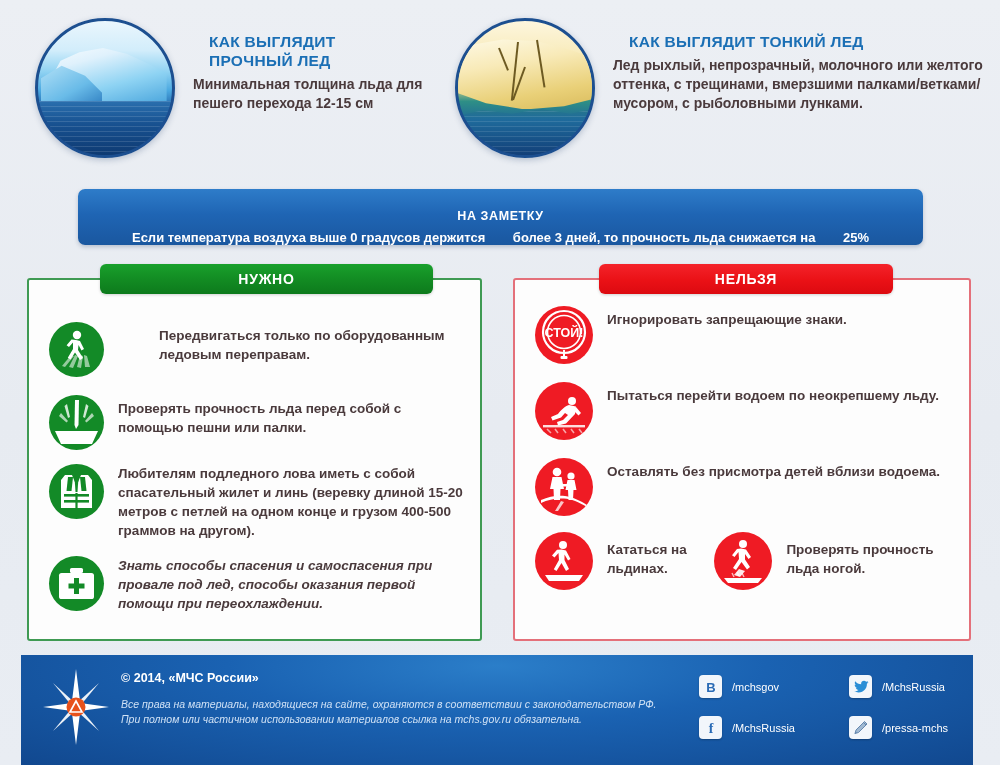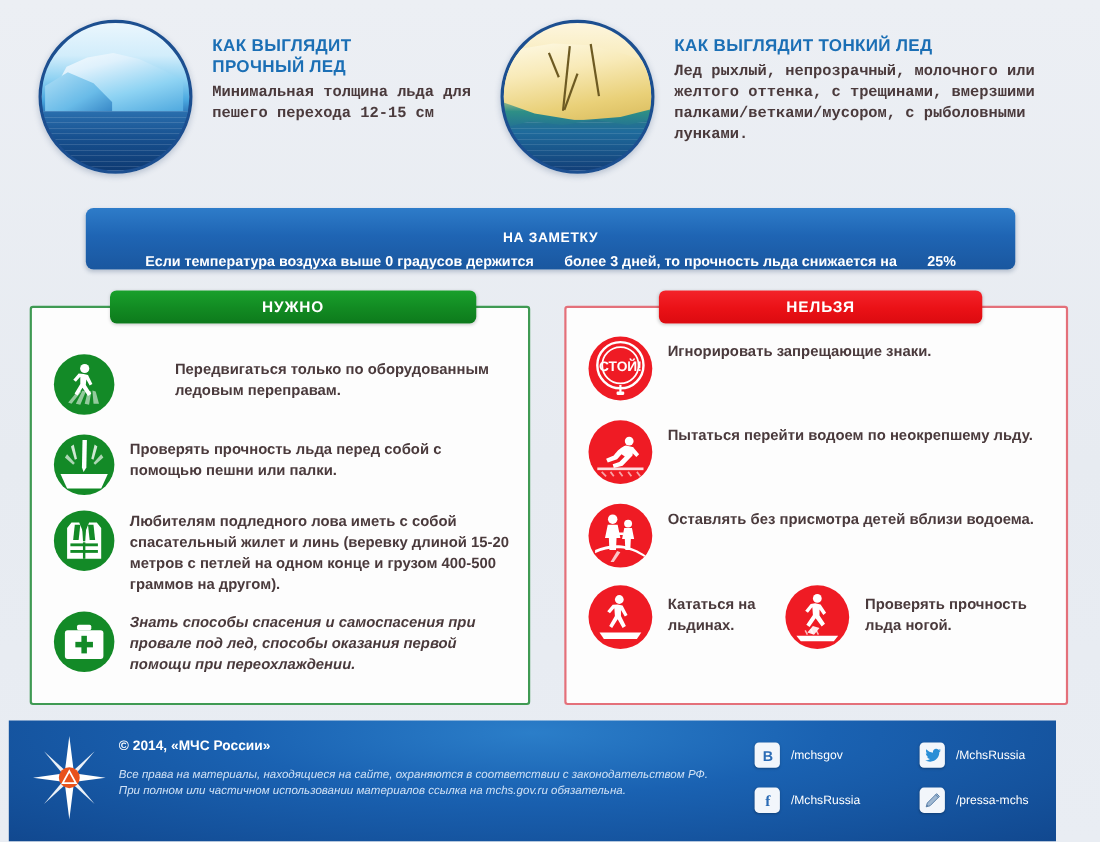--- a/index.html
+++ b/index.html
@@ -118,27 +118,27 @@
   }
 
   .ice-text { padding-left: 18px; padding-top: 14px; }
   .ice-title {
     color: #1b6fb5;
     font-size: 15.5px;
     font-weight: bold;
     letter-spacing: .3px;
     line-height: 19px;
     margin-bottom: 5px;
+    margin-left: 16px;
   }
   .ice-desc {
     color: #4a3a3c;
     font-size: 14px;
     font-weight: bold;
     line-height: 19px;
-    font-family: Liberation Mono, monospace;
   }
 
   
   .note {
     position: absolute;
     left: 78px; top: 189px;
     width: 845px; height: 56px;
     border-radius: 7px;
     background: linear-gradient(180deg, #2e7cc9 0%, #1f65b4 45%, #1a579f 100%);
     box-shadow: 0 2px 4px rgba(30,60,100,.25);
@@ -232,21 +232,21 @@
     display: flex;
     margin-top: 16px;
   }
   .dual-row .sub { display: flex; align-items: flex-start; }
   .dual-row .sub:first-child { width: 225px; }
   .dual-row .sub .item-text { font-size: 13.5px; padding-top: 8px; }
 
   
   .footer {
     position: absolute;
-    left: 8px; top: 655px;
+    left: 21px; top: 655px;
     width: 952px; height: 110px;
     background: radial-gradient(ellipse at 50% 10%, #2b7ec9 0%, #1a62b2 40%, #11488f 100%);
     overflow: hidden;
   }
   .emblem {
     position: absolute;
     left: 20px; top: 12px;
     width: 70px; height: 80px;
   }
   .foot-text {

